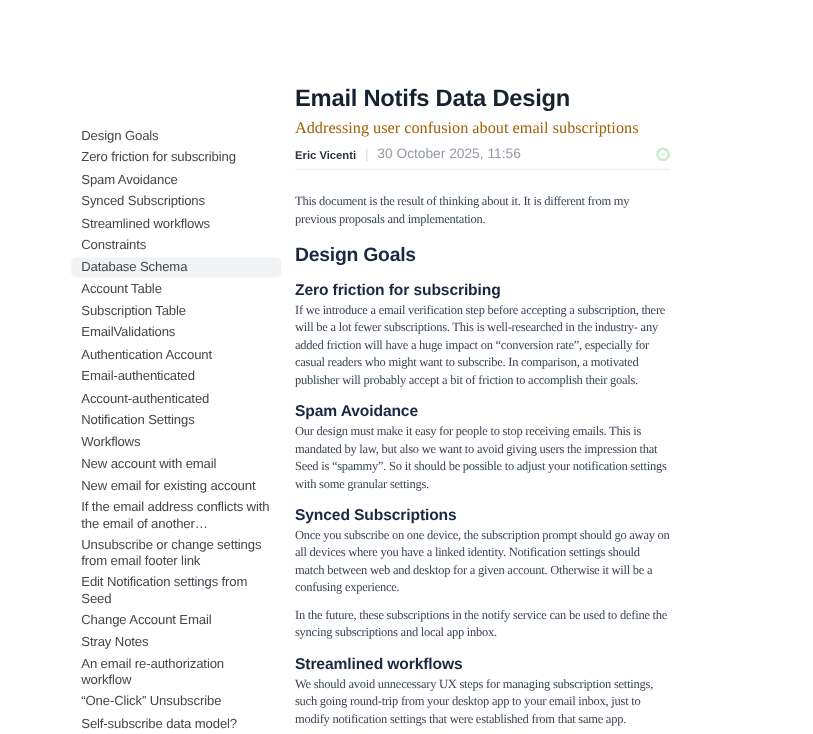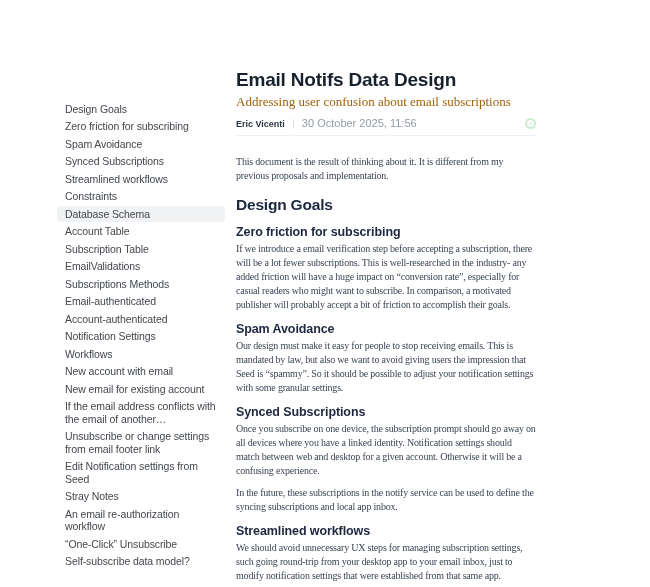--- a/index.html
+++ b/index.html
@@ -90,30 +90,31 @@
       <a class="toc-item">Design Goals</a>
       <a class="toc-item">Zero friction for subscribing</a>
       <a class="toc-item">Spam Avoidance</a>
       <a class="toc-item">Synced Subscriptions</a>
       <a class="toc-item">Streamlined workflows</a>
       <a class="toc-item">Constraints</a>
       <a class="toc-item active">Database Schema</a>
       <a class="toc-item">Account Table</a>
       <a class="toc-item">Subscription Table</a>
       <a class="toc-item">EmailValidations</a>
-      <a class="toc-item">Subscriptions Methods</a>
+      <a class="toc-item">Authentication Account</a>
       <a class="toc-item">Email-authenticated</a>
       <a class="toc-item">Account-authenticated</a>
       <a class="toc-item">Notification Settings</a>
       <a class="toc-item">Workflows</a>
       <a class="toc-item">New account with email</a>
       <a class="toc-item">New email for existing account</a>
       <a class="toc-item">If the email address conflicts with the email of another…</a>
       <a class="toc-item">Unsubscribe or change settings from email footer link</a>
       <a class="toc-item">Edit Notification settings from Seed</a>
+      <a class="toc-item">Change Account Email</a>
       <a class="toc-item">Stray Notes</a>
       <a class="toc-item">An email re-authorization workflow</a>
       <a class="toc-item">“One-Click” Unsubscribe</a>
       <a class="toc-item">Self-subscribe data model?</a>
     </nav>
 
   <main class="doc">
     <h1 class="doc-title">Email Notifs Data Design</h1>
     <p class="doc-subtitle">Addressing user confusion about email subscriptions</p>
     <div class="meta">

